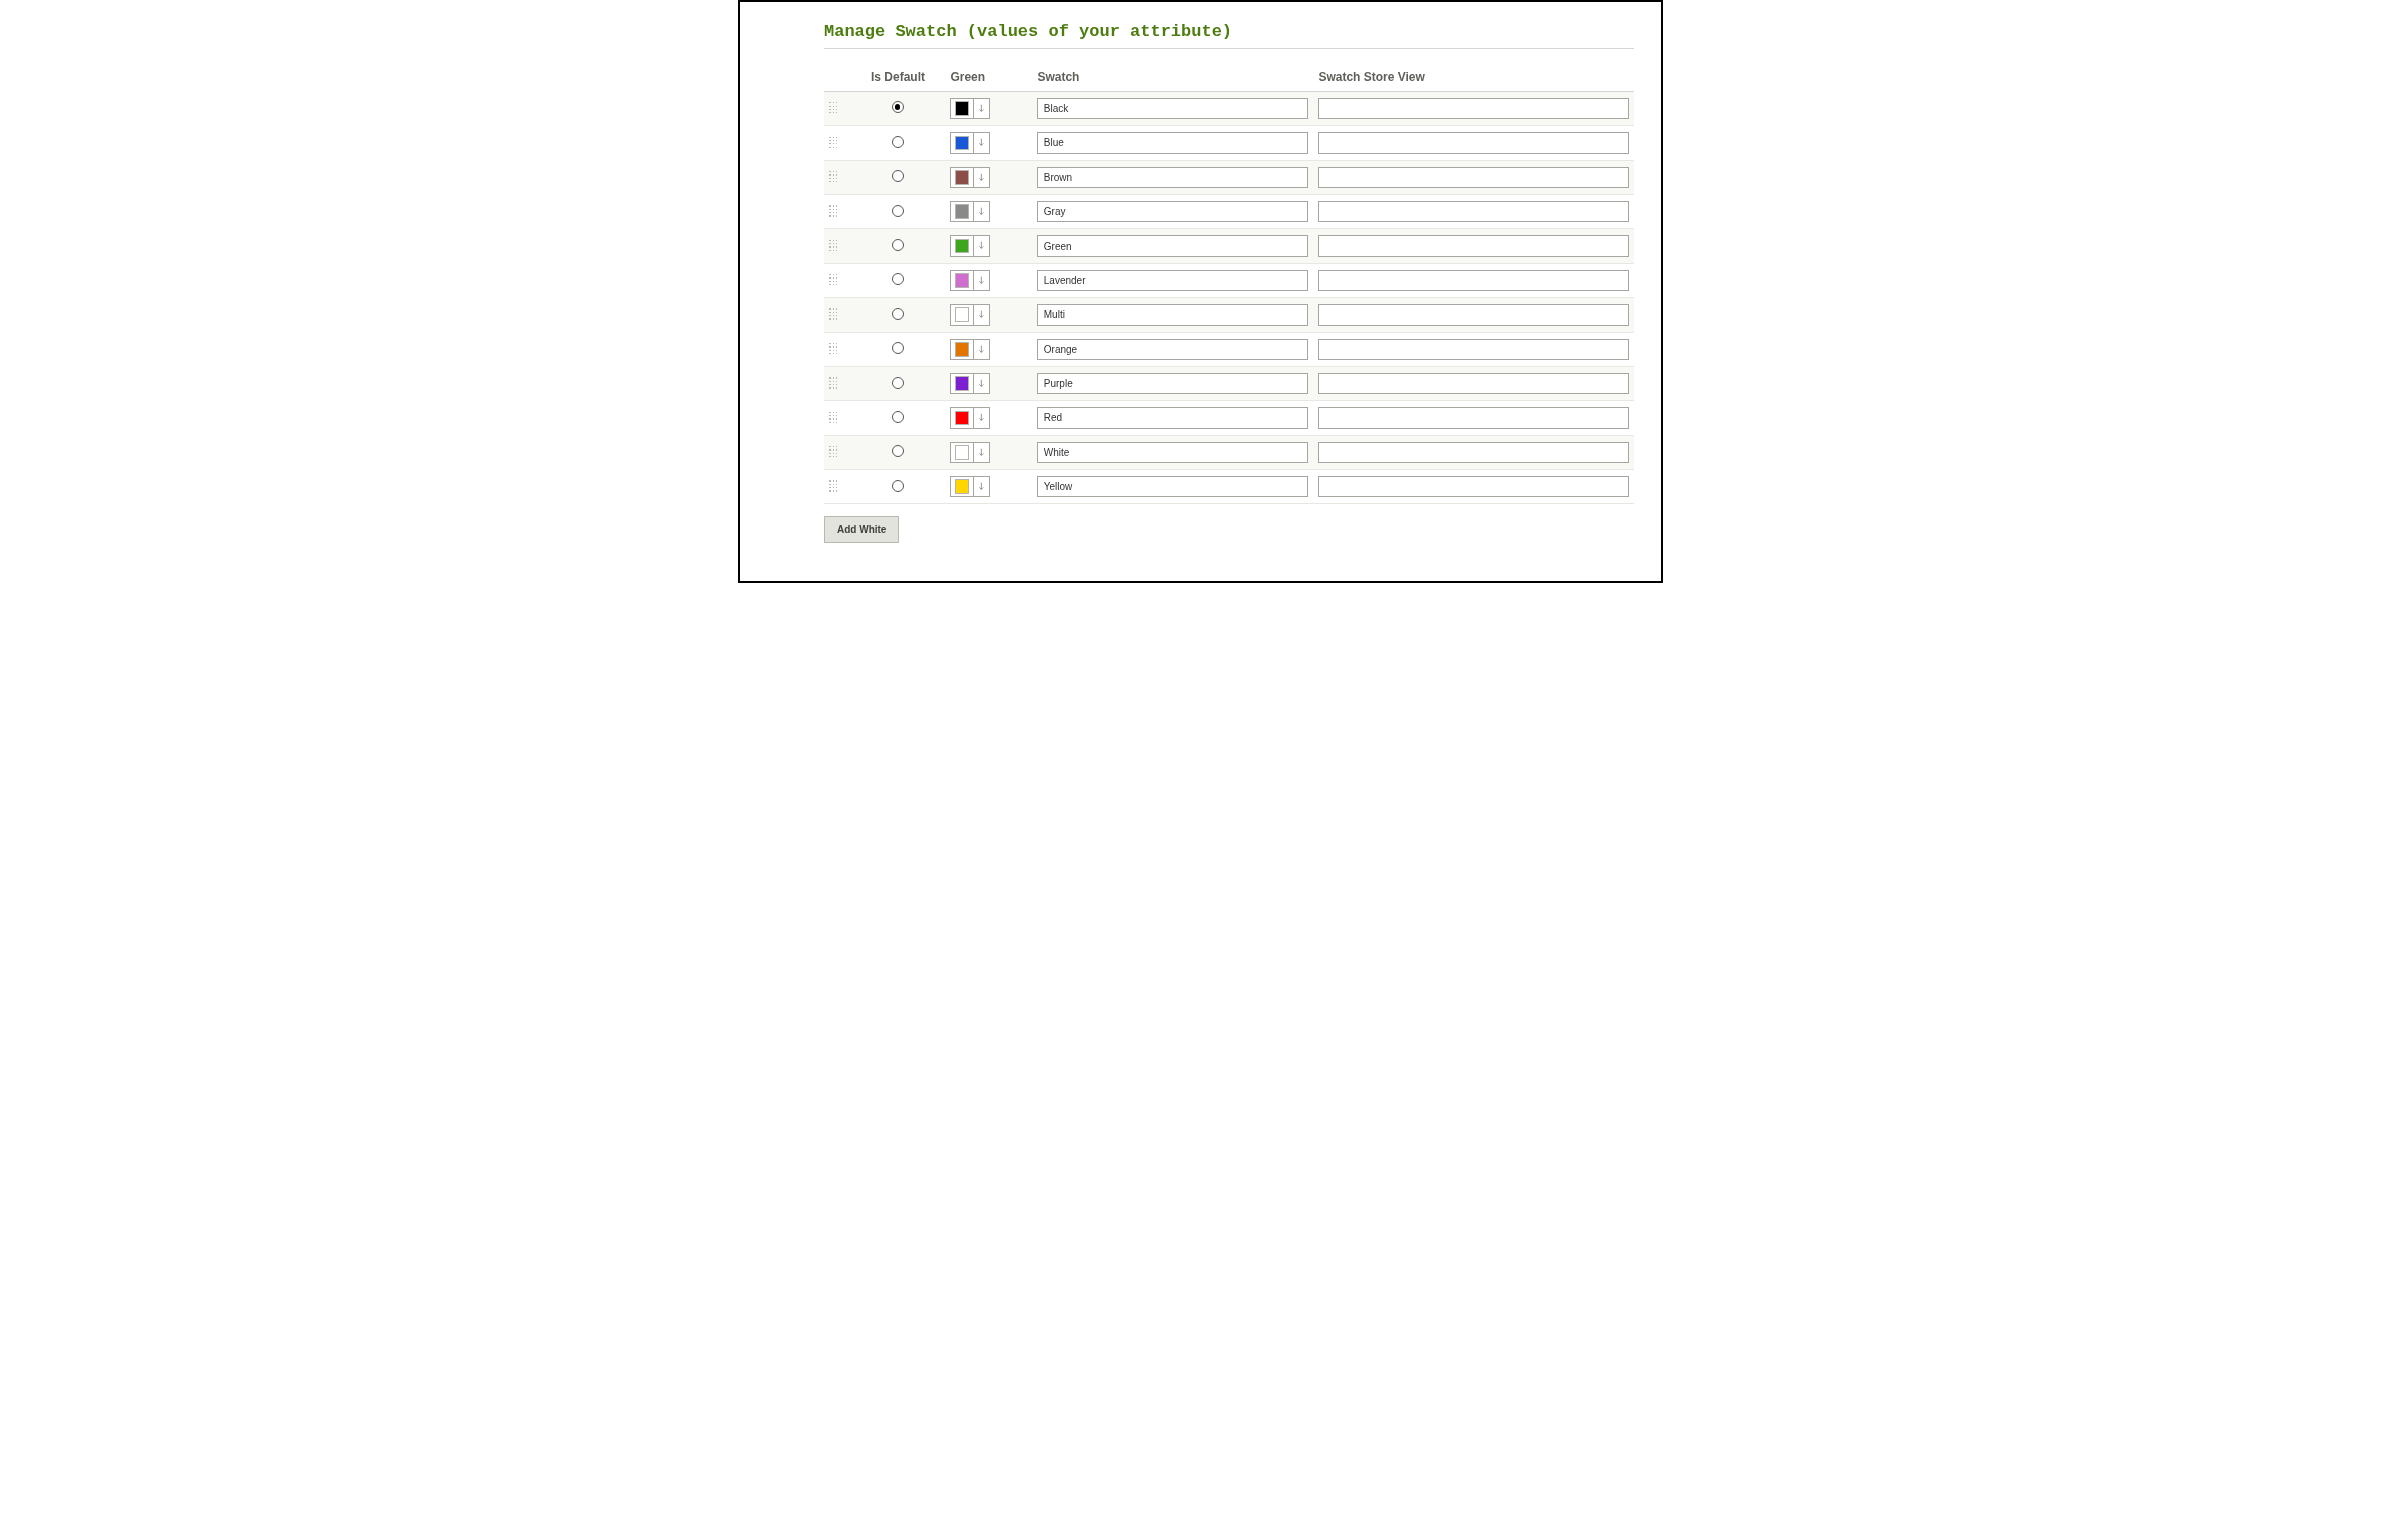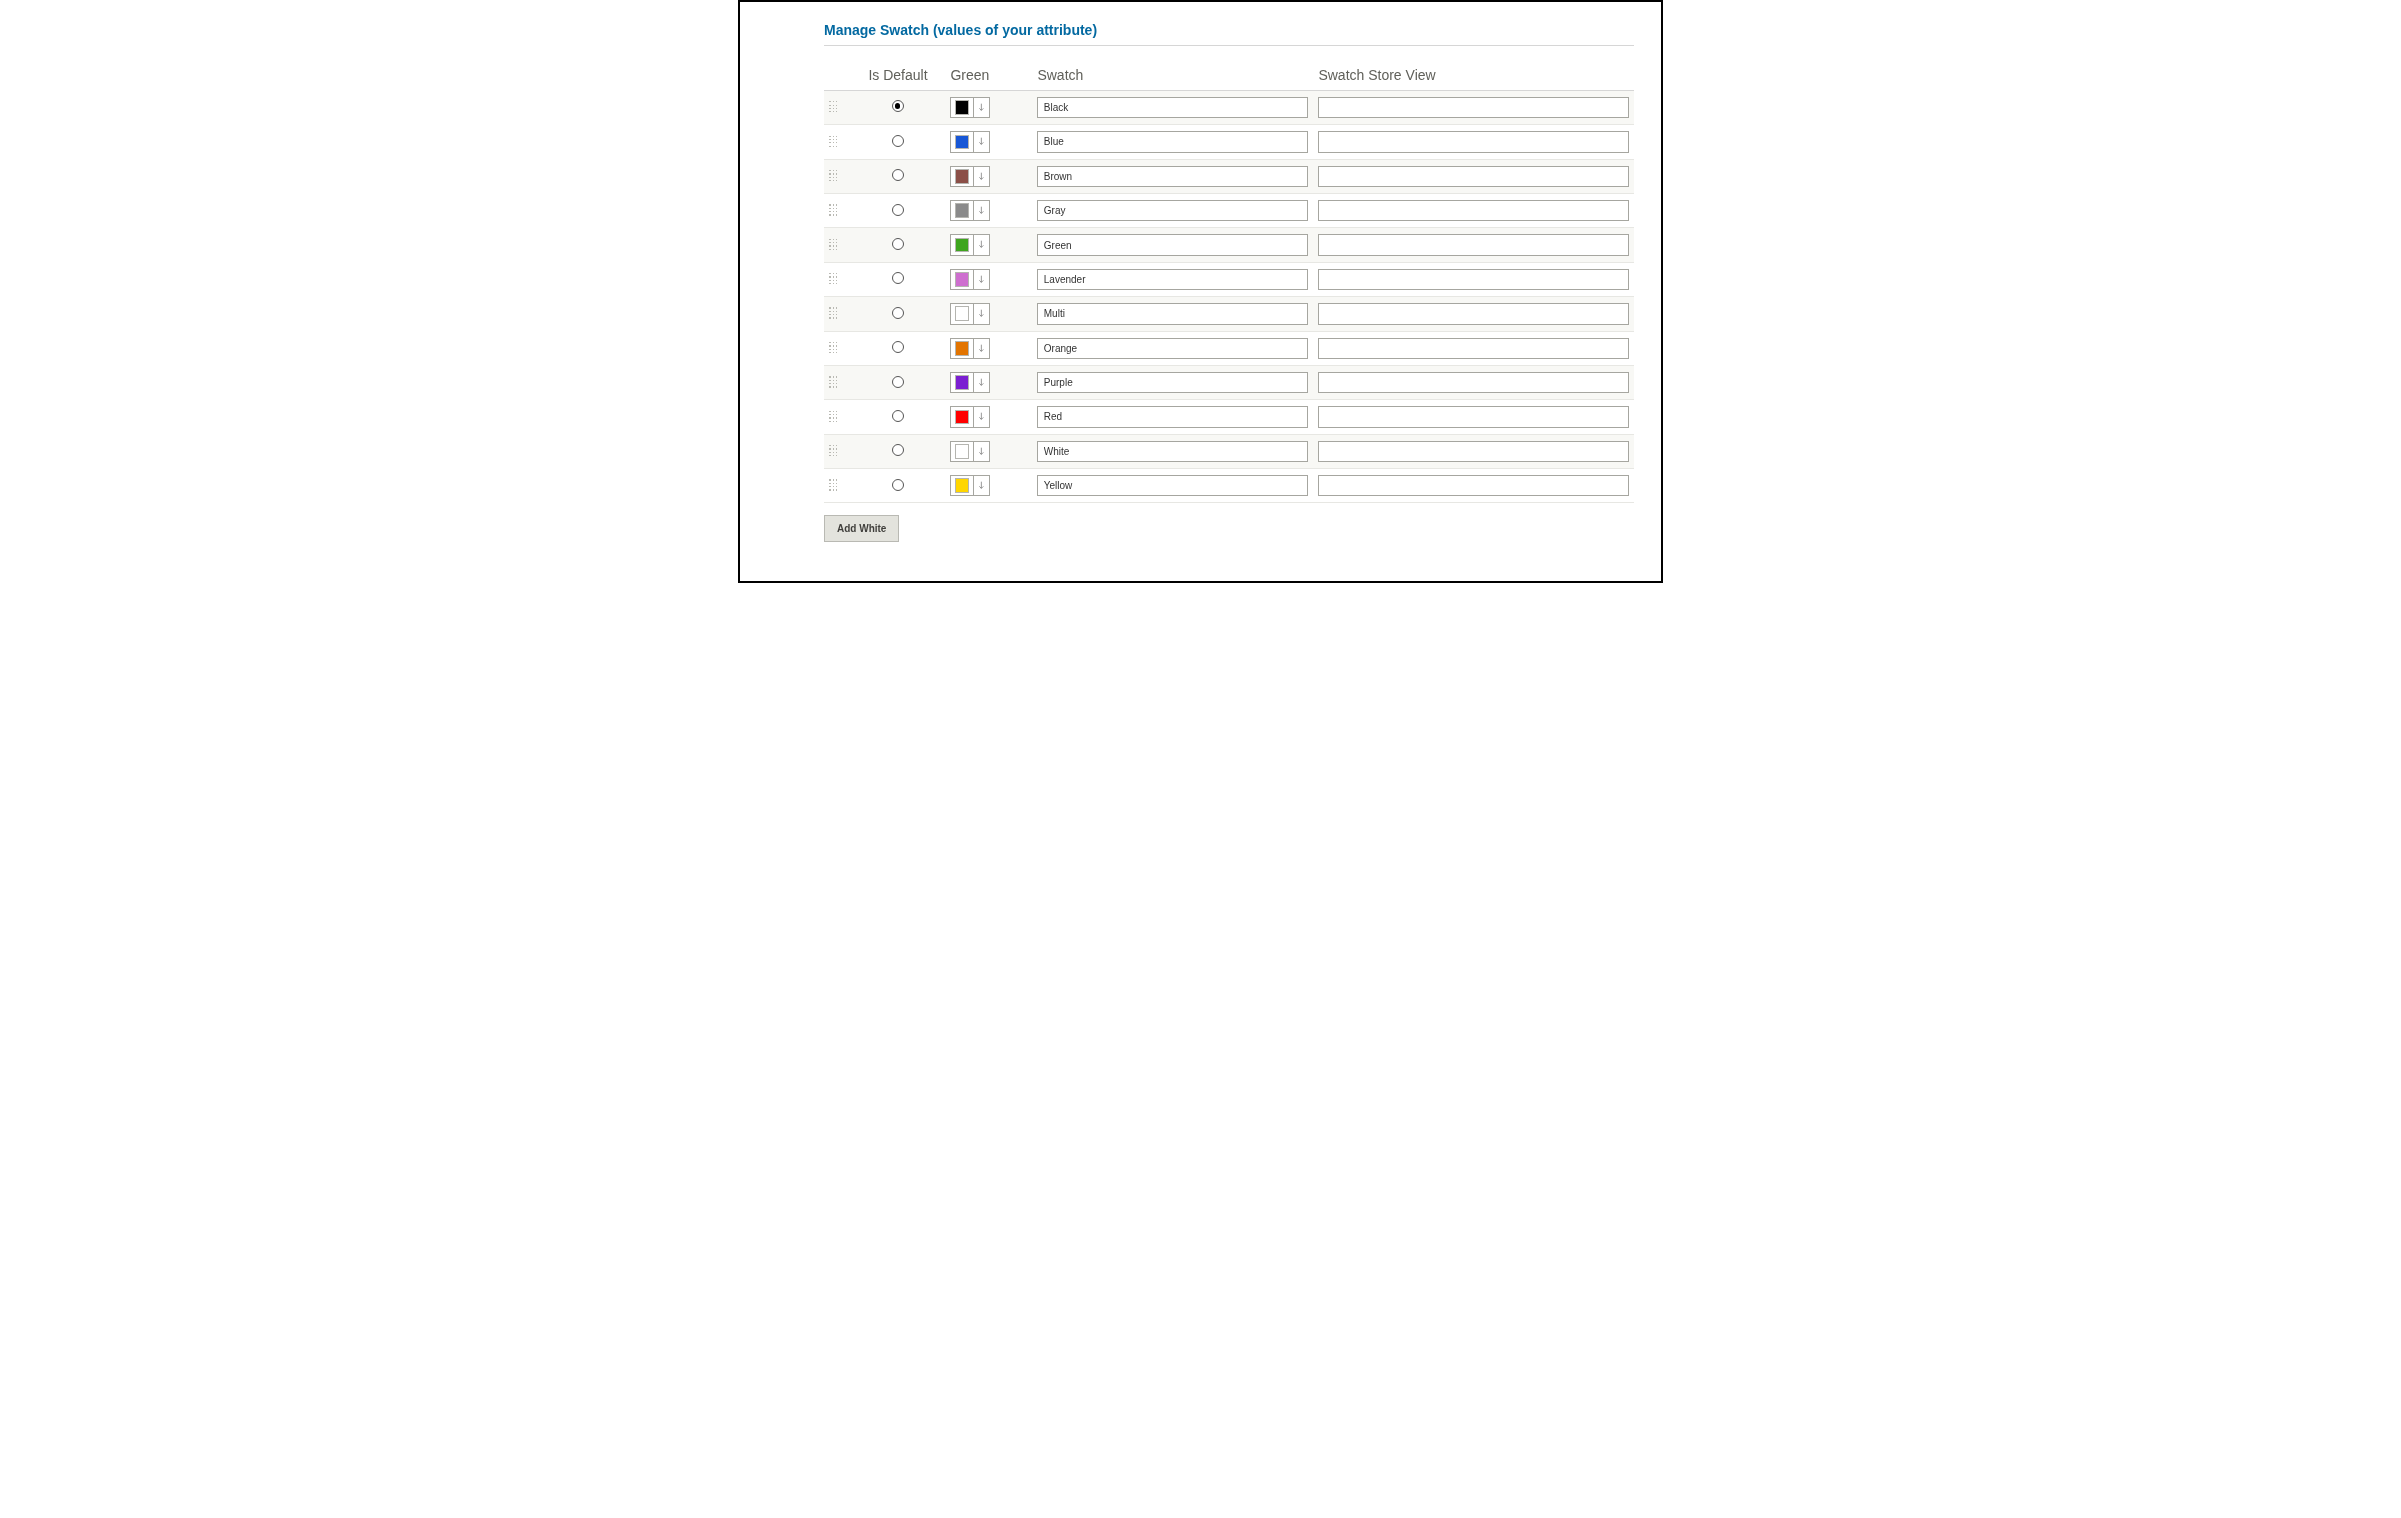--- a/index.html
+++ b/index.html
@@ -14,39 +14,40 @@
     width:925px;
     height:583px;
     margin:0 auto;
     padding:20px 27px 20px 27px;
   }
   .section {
     margin-left:57px;
     margin-right:0;
   }
   .section-title {
-    font-size:14px;
+    font-size:17px;
     font-weight:600;
-    color:#0369a1;
+    color:#4d7c0f;
     margin:0 0 6.7px 0;
     padding-bottom:0;
+    font-family:Liberation Mono, monospace;
   }
   .title-rule {
     border:none;
     border-top:0.7px solid #d6d6d6;
     margin:0 0 17.4px 0;
   }
   table.swatch-table {
     border-collapse:collapse;
     width:100%;
   }
   table.swatch-table thead th {
     text-align:left;
-    font-weight:400;
-    font-size:14px;
+    font-weight:700;
+    font-size:12px;
     color:#60605a;
     padding:4px 5.4px 6.7px 5.4px;
     border-bottom:0.7px solid #d6d6d6;
   }
   table.swatch-table th.col-drag   { width:27px; }
   table.swatch-table th.col-default{ width:94px; text-align:center; }
   table.swatch-table th.col-swatch { width:87px; }
   table.swatch-table th.col-admin  { width:281px; }
   table.swatch-table th.col-store  { }
   table.swatch-table tbody tr {

